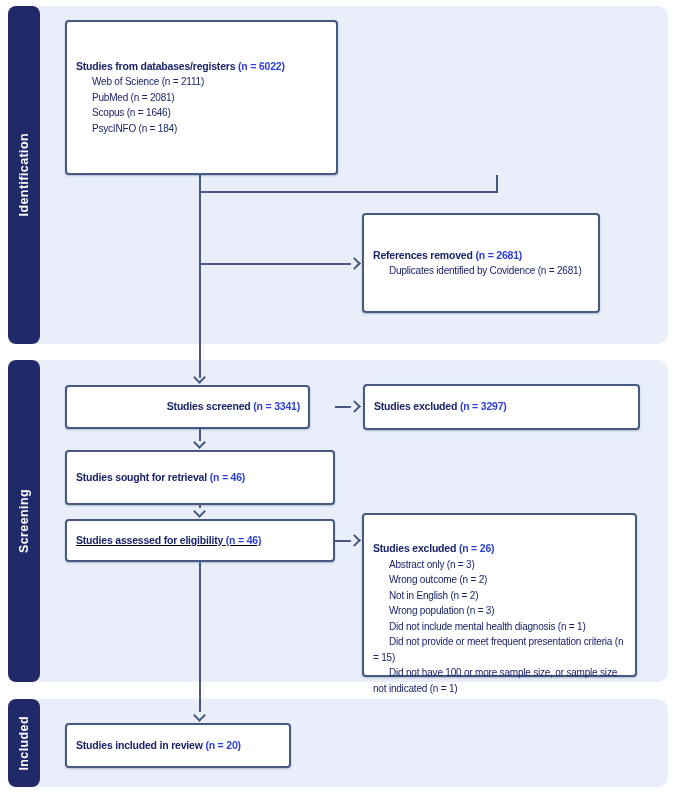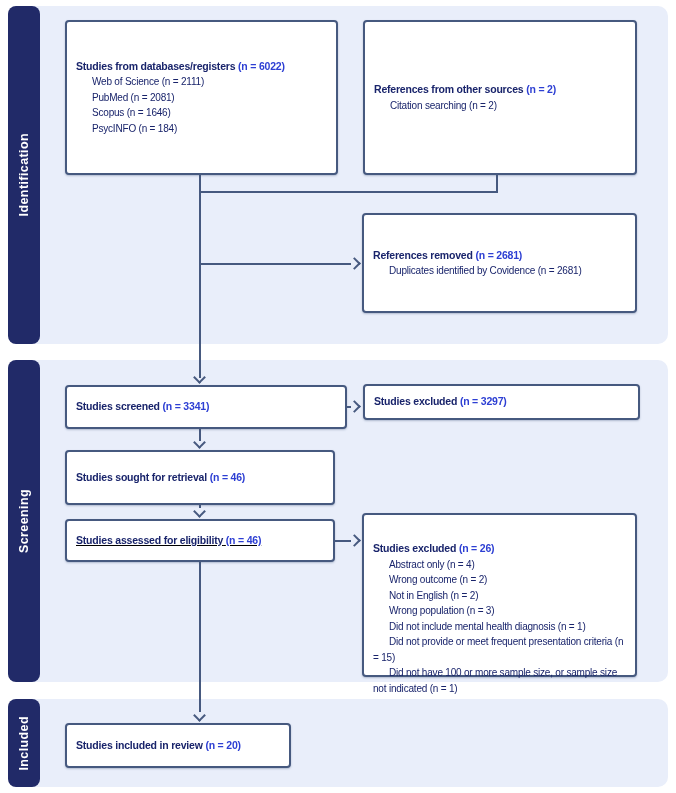--- a/index.html
+++ b/index.html
@@ -68,49 +68,45 @@
   <div class="chev down" style="left:195px; top:711px;"></div>
 
   <div class="box" style="left:65px; top:20px; width:273px; height:155px;">
     <p class="head"><span>Studies from databases/registers</span> <span class="accent">(n = 6022)</span></p>
     <p class="sub">Web of Science (n = 2111)</p>
     <p class="sub">PubMed (n = 2081)</p>
     <p class="sub">Scopus (n = 1646)</p>
     <p class="sub">PsycINFO (n = 184)</p>
   </div>
 
-  <div class="box" style="left:363px; top:20px; width:274px; height:155px;">
-    <p class="head"><span>References from other sources</span> <span class="accent">(n = 2)</span></p>
-    <p class="sub">Citation searching (n = 2)</p>
-  </div>
 
-  <div class="box" style="left:362px; top:213px; width:275px; height:100px;">
+  <div class="box" style="left:362px; top:213px; width:238px; height:100px;">
     <p class="head"><span>References removed</span> <span class="accent">(n = 2681)</span></p>
     <p class="sub">Duplicates identified by Covidence (n = 2681)</p>
   </div>
 
-  <div class="box" style="left:65px; top:385px; width:282px; height:44px;">
+  <div class="box" style="left:65px; top:385px; width:245px; height:44px;text-align:right;">
     <p class="head"><span>Studies screened</span> <span class="accent">(n = 3341)</span></p>
   </div>
 
-  <div class="box" style="left:363px; top:384px; width:277px; height:36px;">
+  <div class="box" style="left:363px; top:384px; width:277px; height:46px;">
     <p class="head"><span>Studies excluded</span> <span class="accent">(n = 3297)</span></p>
   </div>
 
   <div class="box" style="left:65px; top:450px; width:270px; height:55px;">
     <p class="head"><span>Studies sought for retrieval</span> <span class="accent">(n = 46)</span></p>
   </div>
 
   <div class="box" style="left:65px; top:519px; width:270px; height:43px;text-decoration:underline;">
     <p class="head"><span>Studies assessed for eligibility</span> <span class="accent">(n = 46)</span></p>
   </div>
 
   <div class="box" style="left:362px; top:513px; width:275px; height:164px; justify-content:flex-start; padding-top:26px;">
     <p class="head"><span>Studies excluded</span> <span class="accent">(n = 26)</span></p>
-    <p class="sub">Abstract only (n = 4)</p>
+    <p class="sub">Abstract only (n = 3)</p>
     <p class="sub">Wrong outcome (n = 2)</p>
     <p class="sub">Not in English (n = 2)</p>
     <p class="sub">Wrong population (n = 3)</p>
     <p class="sub">Did not include mental health diagnosis (n = 1)</p>
     <p class="sub">Did not provide or meet frequent presentation criteria (n = 15)</p>
     <p class="sub">Did not have 100 or more sample size, or sample size not indicated (n = 1)</p>
   </div>
 
   <div class="box" style="left:65px; top:723px; width:226px; height:45px;">
     <p class="head"><span>Studies included in review</span> <span class="accent">(n = 20)</span></p>

